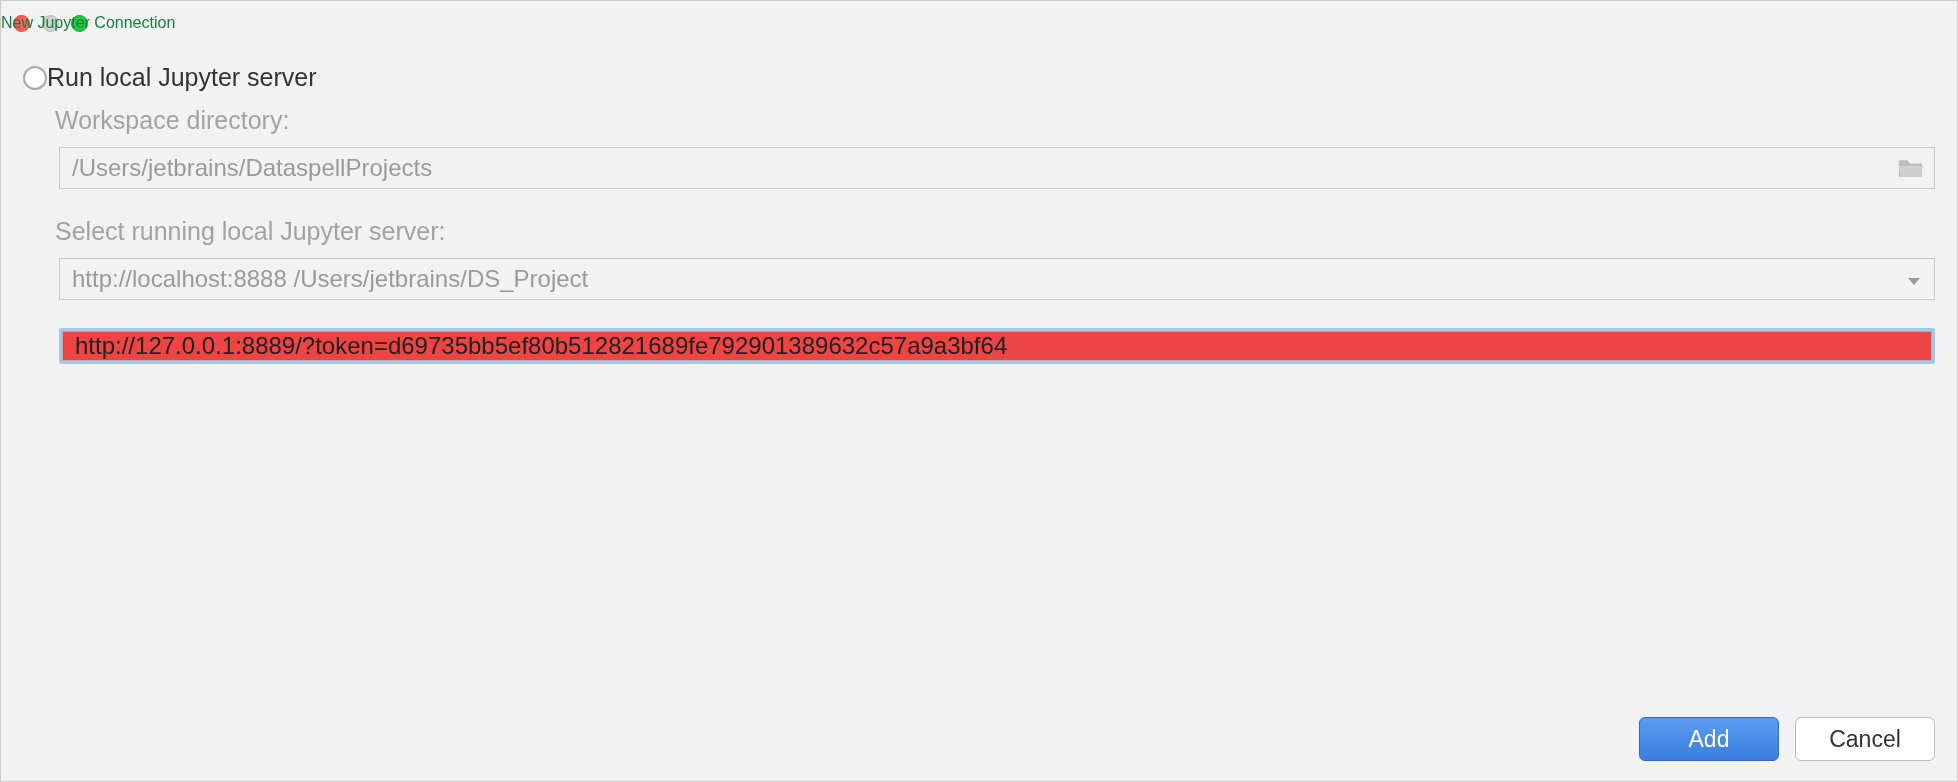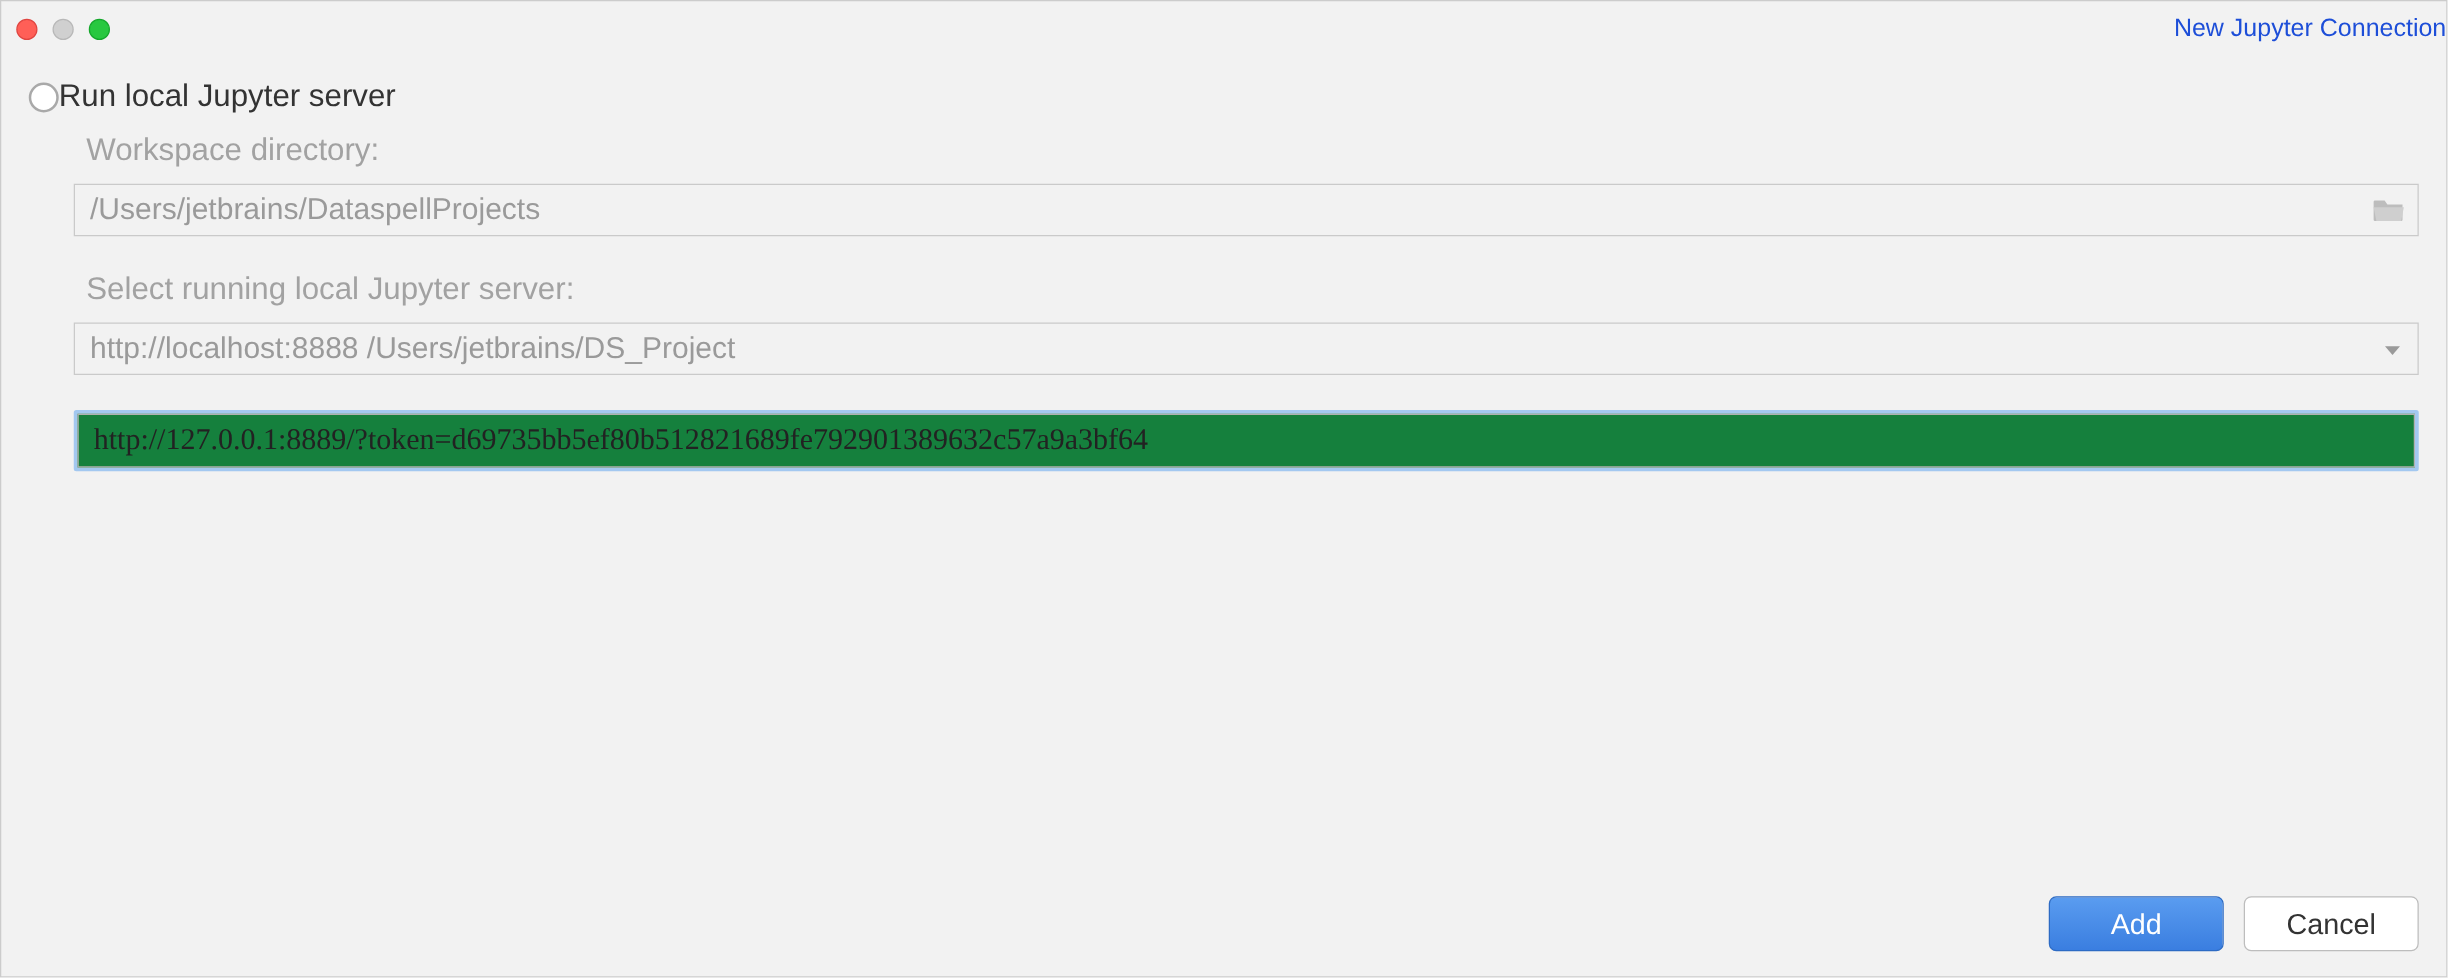--- a/index.html
+++ b/index.html
@@ -34,23 +34,23 @@
     }
     .traffic-light {
       width: 17px; height: 17px; border-radius: 50%;
     }
     .tl-close { background: #ff5f57; border: 1px solid #e04540; }
     .tl-min   { background: #d0d0d0; border: 1px solid #b8b8b8; }
     .tl-max   { background: #28c840; border: 1px solid #14a82b; }
     .title {
       position: absolute;
       left: 0; right: 0;
-      text-align: right;
-      font-size: 20px;
-      color: #1d4ed8;
+      text-align: left;
+      font-size: 16px;
+      color: #15803d;
       pointer-events: none;
     }
     .content {
       padding: 18px 22px 0 22px;
       flex: 1;
     }
     .option-group {
       margin-bottom: 28px;
     }
     .radio-row {
@@ -81,21 +81,21 @@
       top: 50%; left: 50%;
       transform: translate(-50%, -50%);
     }
     .radio-label {
       font-size: 25px;
       color: #333;
     }
     .sub-label {
       font-size: 25px;
       color: #333;
-      margin-left: 46px;
+      margin-left: 32px;
       margin-bottom: 12px;
     }
     .sub-label.disabled {
       color: #a2a2a2;
     }
     .field-wrap {
       margin-left: 36px;
       position: relative;
       display: flex;
       align-items: center;
@@ -135,28 +135,28 @@
       right: 14px; top: 50%;
       transform: translateY(-50%);
     }
     .input-active-wrap {
       margin-left: 36px;
       border: 3px solid #a3c8f0;
       border-radius: 2px;
     }
     .input-active {
       width: 100%;
-      height: 43px;
+      height: 30px;
       border: 1px solid #b0b0b0;
-      background: #15803d;
+      background: #ef4444;
       padding: 0 12px;
       font-size: 24px;
       color: #222;
       outline: none;
-      font-family: Liberation Serif, serif;
+      font-family: Liberation Sans, sans-serif;
     }
     .footer {
       display: flex;
       justify-content: flex-end;
       gap: 16px;
       padding: 0 22px 20px 22px;
     }
     .btn {
       min-width: 140px;
       height: 44px;

